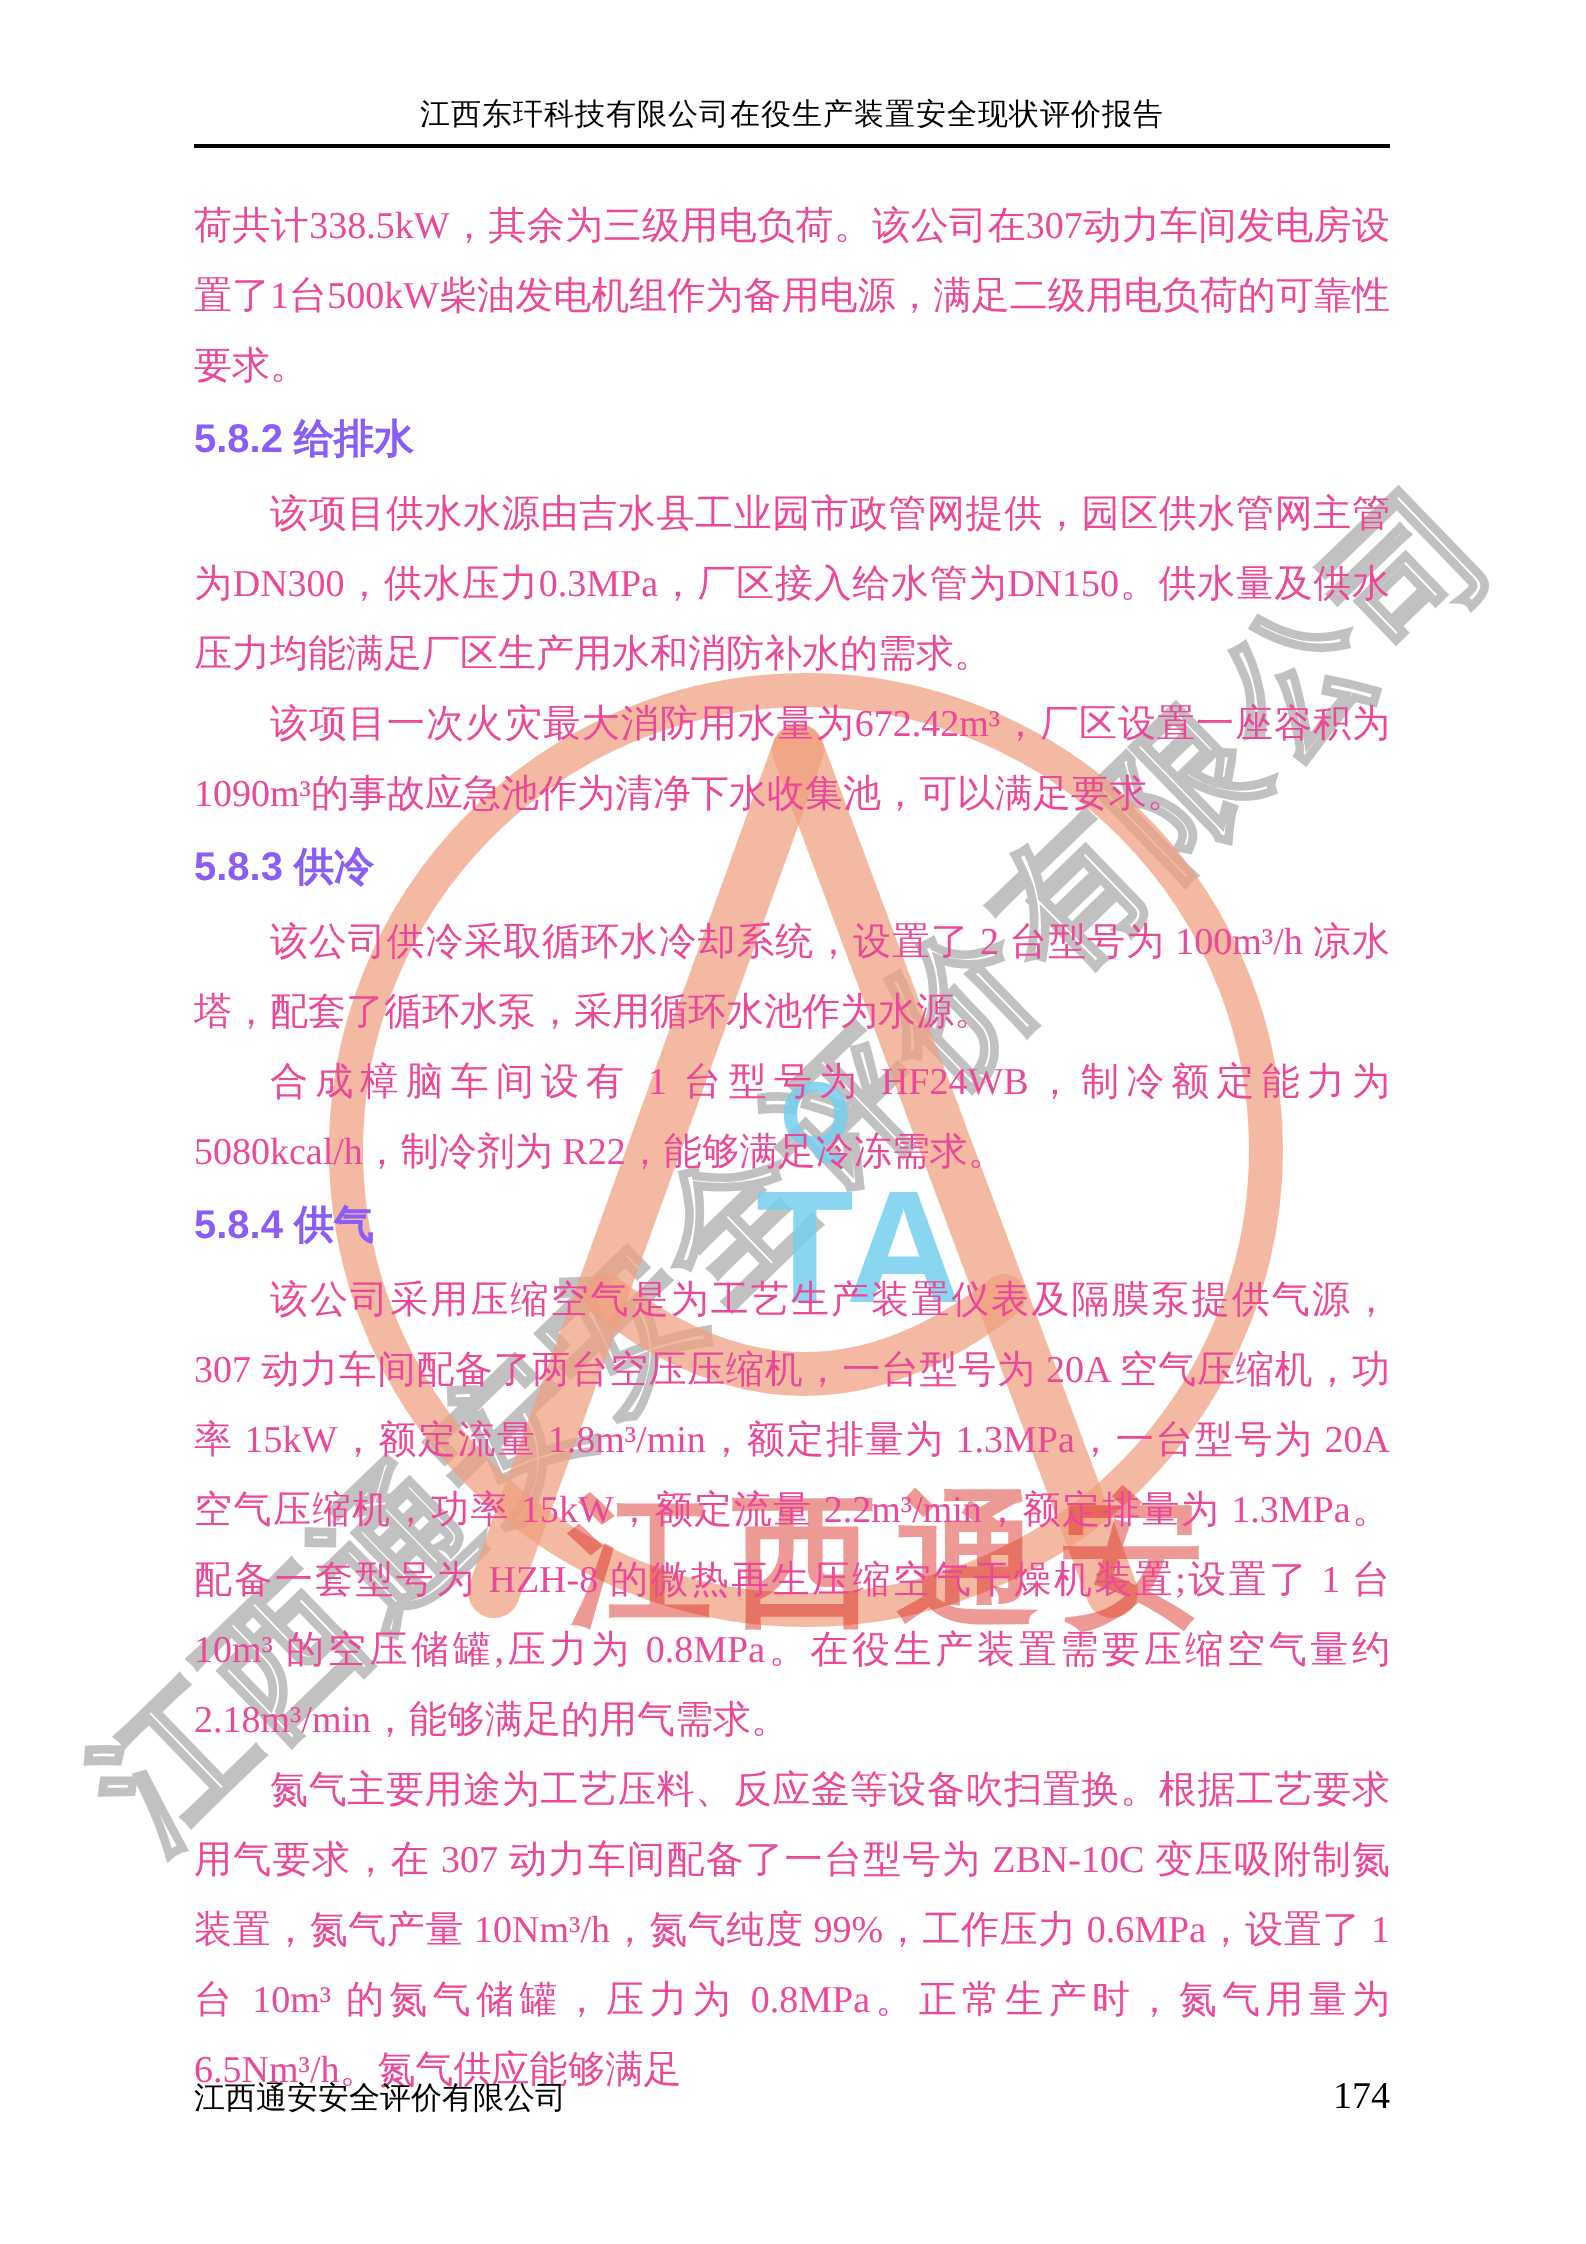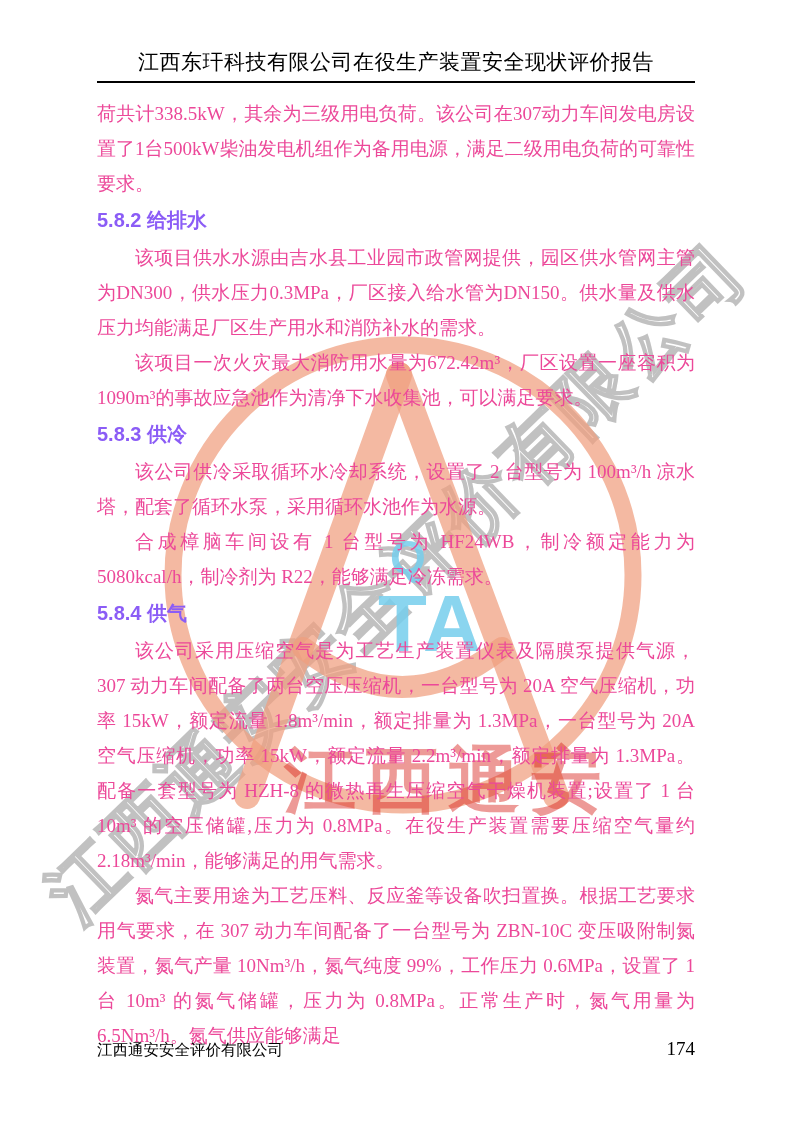--- a/index.html
+++ b/index.html
@@ -5,21 +5,21 @@
   * { margin:0; padding:0; box-sizing:border-box; }
   html,body { background:#ffffff; }
   .page {
     position:relative; width:793px; height:1122px; background:#ffffff;
     overflow:hidden; font-family:"Liberation Serif","DejaVu Serif",serif;
     color:#111;
   }
   
   .header {
     position:absolute; left:97px; top:48px; width:598px;
-    text-align:center; font-size:21px; letter-spacing:.5px;
+    text-align:center; font-size:15px; letter-spacing:.5px;
     padding-bottom:5px; border-bottom:2px solid #000; color:#000;
     z-index:2;
   }
   
   .content {
     position:absolute; left:97px; top:96px; width:598px; z-index:2;
   }
   .para {
     font-size:19px; line-height:35px; text-align:justify;
     text-indent:2em; color:#ec4899;

